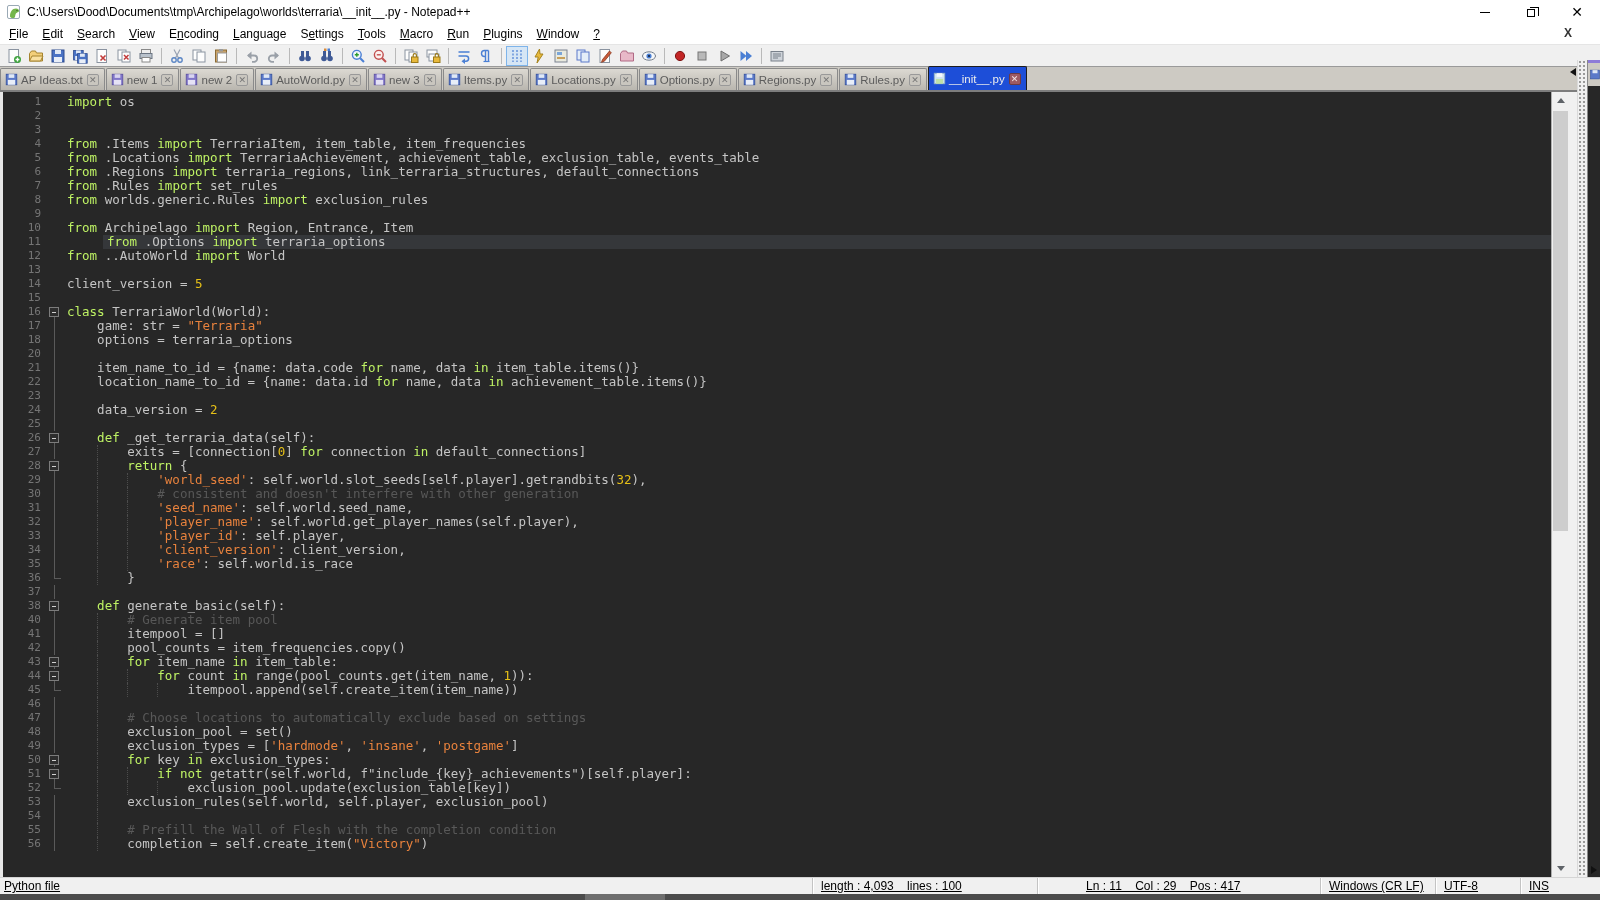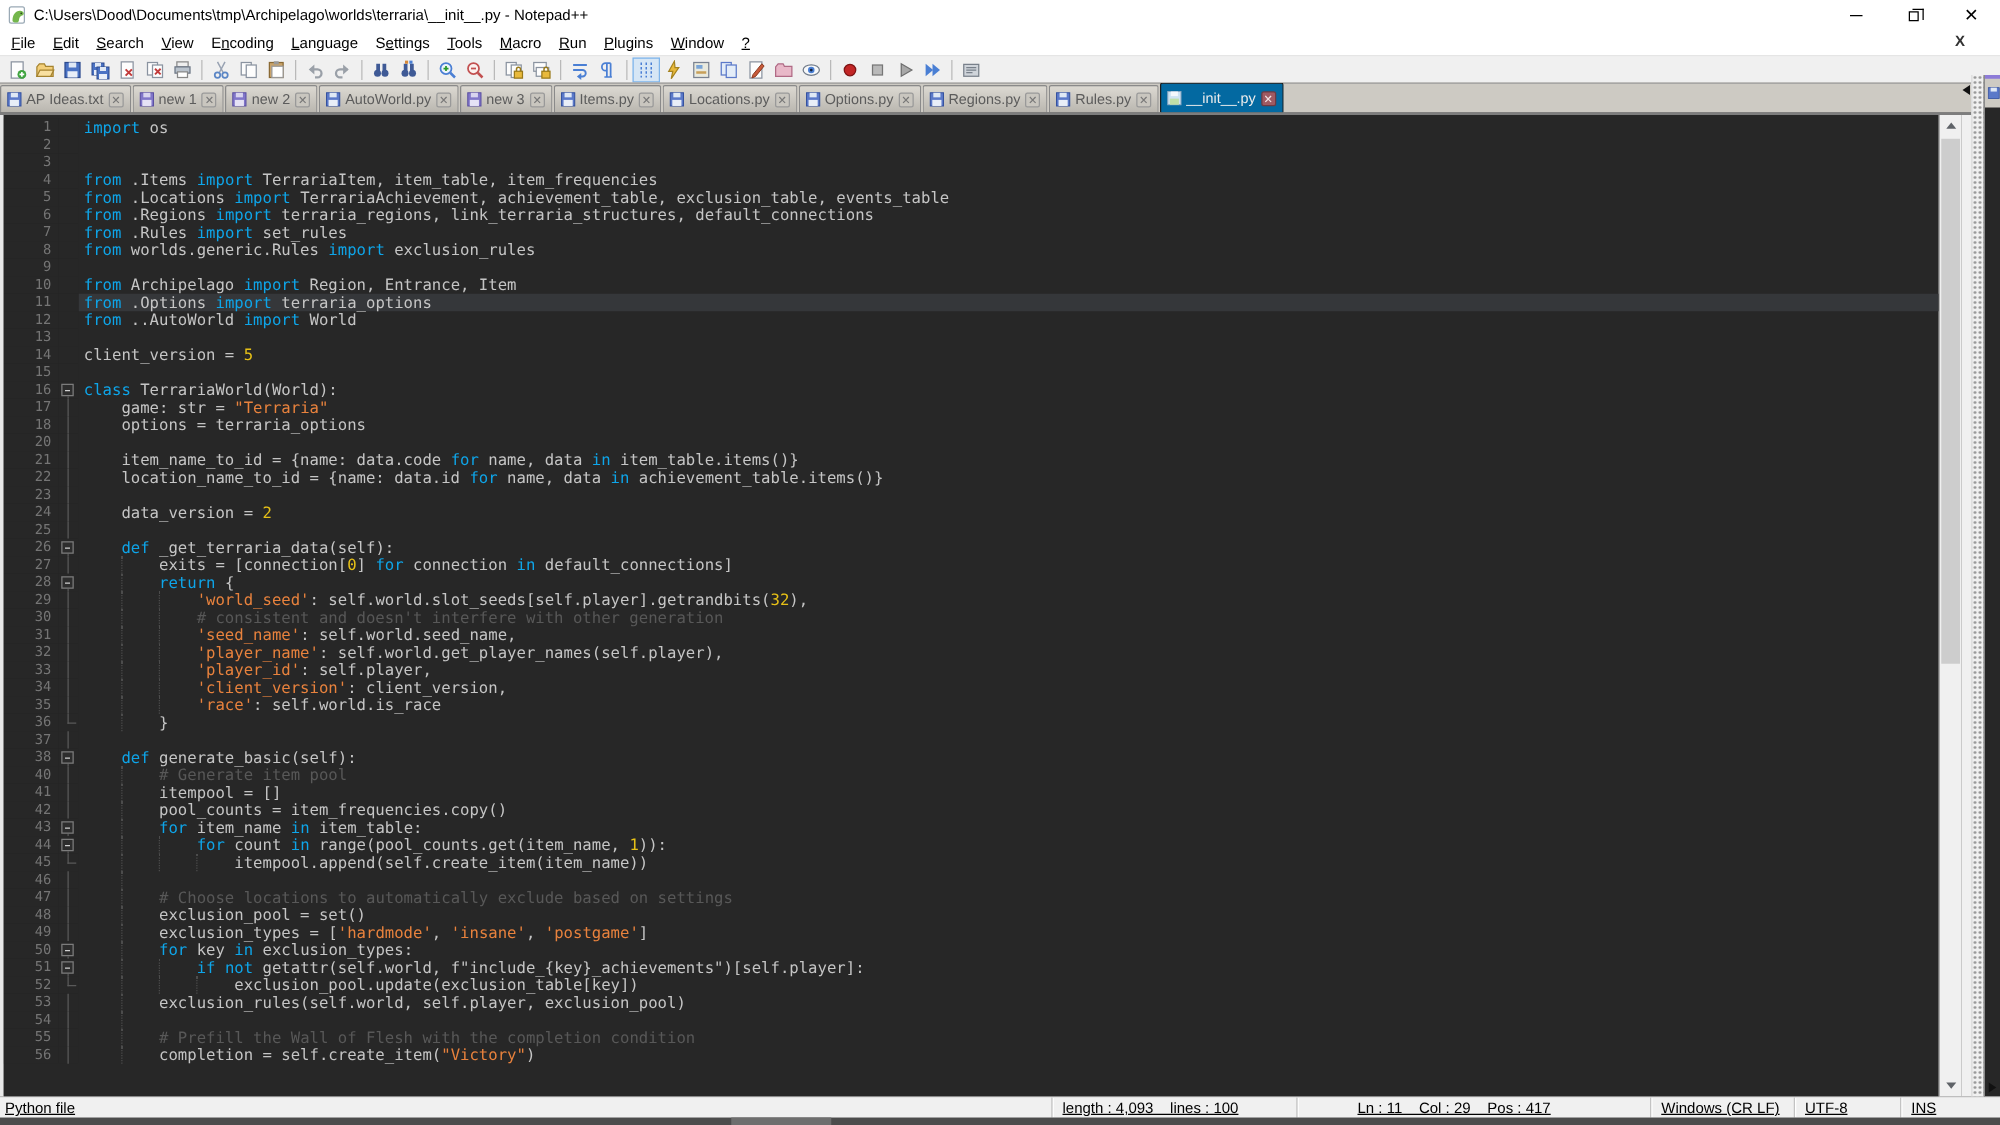--- a/index.html
+++ b/index.html
@@ -33,40 +33,40 @@
 
   
   .tabbar { height:24px; background:#cdcac3; border-top:1px solid #9a9a9a; display:flex; align-items:flex-end; padding-right:24px; }
   .tab { height:22px; display:flex; align-items:center; padding:0 5px 0 4px; margin-right:1px;
          background:linear-gradient(#dcd9d2,#b9b6af); border:1px solid #8a8a8a; border-bottom:none;
          border-radius:2px 2px 0 0; font-size:11.5px; color:#5c5c5c; white-space:nowrap; }
   .tab .flabel { margin:0 4px 0 3px; }
   .tab svg { width:13px; height:13px; flex:0 0 auto; }
   .tab-close { width:12px; height:12px; font-size:9px; line-height:11px; text-align:center; color:#777;
                border:1px solid #999; background:#c9c6bf; border-radius:2px; }
-  .tab.active { height:24px; background:#0369a1; border-color:#1d1d1d; color:#ececec; }
+  .tab.active { height:24px; background:#1d4ed8; border-color:#1d1d1d; color:#ececec; }
   .tab.active .tab-close { background:#9e5a63; border-color:#6e3a42; color:#f4e4e6; }
 
   
   .editor-row { flex:1; display:flex; min-height:0; border-top:2px solid #7d7d7d; position:relative; background:#272727; }
   .edge-strip { width:3px; background:#e8e8e8; }
   .editor { flex:1; overflow:hidden; background:#272727; padding-top:3px; }
   .code-row { display:flex; height:14px; font-family:"DejaVu Sans Mono", monospace; font-size:12.5px; line-height:14px; white-space:pre; }
   .ln-num { width:44px; text-align:right; padding-right:6px; color:#757575; font-size:11px; flex:0 0 auto; background:#272727; }
   .fold-cell { width:16px; position:relative; flex:0 0 auto; background:#272727; }
   .fline { position:absolute; left:7px; top:0; bottom:0; width:1px; background:#5a5a5a; }
   .fline.below { top:12px; }
   .fbox { position:absolute; left:2px; top:2px; width:10px; height:10px; border:1px solid #7c7c7c; background:#2d2d2d; }
   .fminus { position:absolute; left:2px; top:4px; width:4px; height:1px; background:#cfcfcf; }
   .fendv { position:absolute; left:7px; top:0; height:8px; width:1px; background:#5a5a5a; }
   .fendh { position:absolute; left:7px; top:7px; width:7px; height:1px; background:#5a5a5a; }
   .code-cell { flex:1; position:relative; padding-left:4px; color:#c5c5c5; }
-  .code-row.cur .code-cell { background:#35373a; }
+  .code-row.cur .code-cell { background:#35373a;margin-left:40px; }
   .guide { position:absolute; top:0; height:14px; width:0; border-left:1px dotted #4c4c4c; }
-  .tk-k { color:#0ea5e9; } .tk-d { color:#c5c5c5; } .tk-s { color:#e8823d; }
+  .tk-k { color:#bef264; } .tk-d { color:#c5c5c5; } .tk-s { color:#e8823d; }
   .tk-n { color:#e6c017; } .tk-c { color:#585858; }
 
   
   .vscroll { width:18px; background:#f0f0f0; border-left:1px solid #aeaeae; display:flex; flex-direction:column; flex:0 0 auto; }
   .vs-arrow { height:17px; display:flex; align-items:center; justify-content:center; }
   .vs-tri-up { width:0; height:0; border-left:4px solid transparent; border-right:4px solid transparent; border-bottom:5px solid #5f6368; }
   .vs-tri-dn { width:0; height:0; border-left:4px solid transparent; border-right:4px solid transparent; border-top:5px solid #5f6368; }
   .vs-track { flex:1; position:relative; }
   .vs-thumb { position:absolute; left:1px; right:1px; top:2px; height:420px; background:#cdcdcd; }
   .right-gap { width:31px; background:#f0f0f0; flex:0 0 auto; }
@@ -79,21 +79,21 @@
               border-top:4px solid transparent; border-bottom:4px solid transparent; border-right:6px solid #111; }
   .tri-right { position:absolute; right:3px; bottom:3px; width:0; height:0;
                border-top:4px solid transparent; border-bottom:4px solid transparent; border-left:6px solid #111; }
 
   
   .statusbar { height:17px; background:#f0f0f0; border-top:1px solid #d5d5d5; display:flex; align-items:center;
                font-size:12px; color:#000; }
   .sbar-sec { height:100%; display:flex; align-items:center; padding-left:8px; white-space:pre;
               border-left:1px solid #c3c3c3; box-shadow:inset 1px 0 0 #ffffff;text-decoration:underline; }
   .sbar-doc { flex:1; border-left:none; box-shadow:none; padding-left:4px; }
-  .w225{width:196px;} .w283{width:283px;padding-left:48px;} .w115{width:115px;} .w85{width:85px;} .w80{width:80px;}
+  .w225{width:225px;} .w283{width:283px;padding-left:48px;} .w115{width:115px;} .w85{width:85px;} .w80{width:80px;}
 
   
   .bottom-strip { height:6px; background:#4c4c4c; position:relative; }
   .strip-thumb { position:absolute; left:585px; width:80px; top:0; bottom:0; background:#6e6e6e; }
 </style>
 </head>
 <body>
 
 <div id="app">
 

